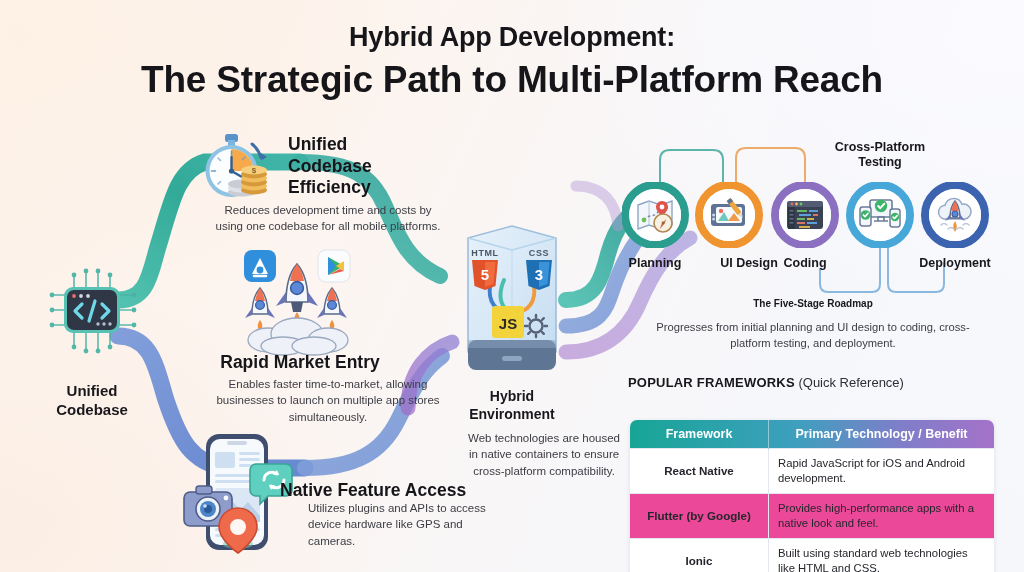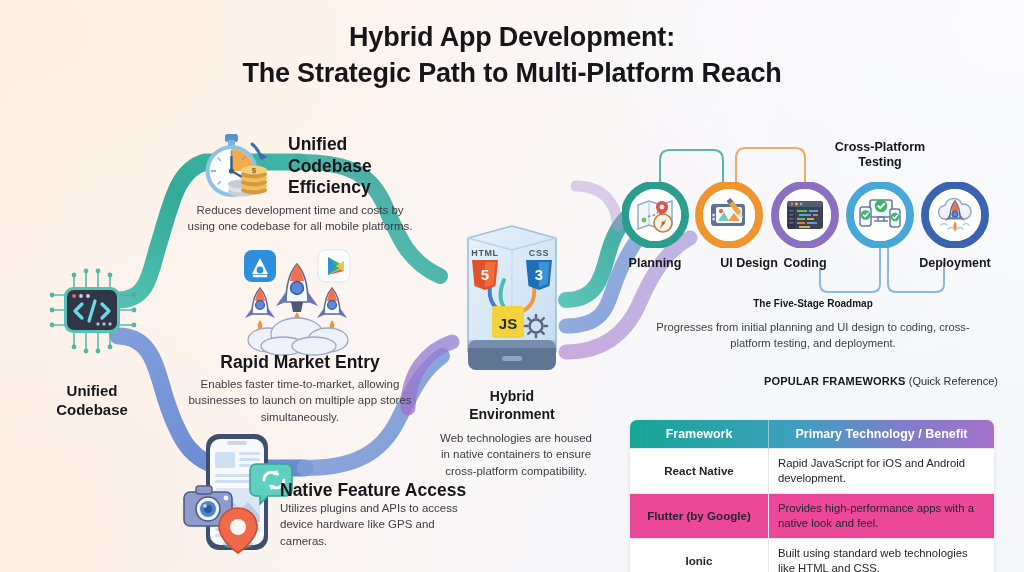--- a/index.html
+++ b/index.html
@@ -20,48 +20,48 @@
   }
   .svglayer{position:absolute;inset:0;width:1024px;height:572px;}
   .abs{position:absolute;}
 
   
   #title{
     position:absolute;left:0;top:20px;width:1024px;text-align:center;
     font-size:27px;font-weight:bold;letter-spacing:-0.2px;line-height:1.32;
     color:#16161a;
   }
-  #title .l2{display:block;font-size:27px;}
+  #title .l2{display:block;font-size:37px;}
 
   .node-cap{font-size:15px;font-weight:bold;text-align:center;line-height:1.25;color:#17171c;}
 
   
   .feat-h{font-size:17.5px;font-weight:bold;line-height:1.24;color:#15151a;}
-  .feat-d{font-size:11.5px;line-height:1.42;color:#3c3d44;}
+  .feat-d{font-size:11.5px;line-height:1.42;color:#3c3d44;margin-left:28px;}
 
   
   .stage-circle{
     position:absolute;width:62px;height:62px;border-radius:50%;
     background:#ffffff;
     display:flex;align-items:center;justify-content:center;
     box-shadow:0 1px 3px rgba(40,40,60,.10);
   }
   .stage-label{
     position:absolute;font-size:12.5px;font-weight:bold;color:#17171c;
     text-align:center;white-space:nowrap;
   }
   .stage-label.two{white-space:normal;line-height:1.2;width:110px;}
 
   .rm-title{font-size:10px;font-weight:bold;color:#17171c;text-align:center;}
   .rm-sub{font-size:11.2px;line-height:1.45;color:#3d3e45;text-align:center;}
 
   
   #fw-heading{
-    position:absolute;left:628px;top:375px;width:370px;text-align:right;
-    font-size:11px;color:#17171c;
+    position:absolute;left:628px;top:375px;width:370px;text-align:left;
+    font-size:13px;color:#17171c;
   }
   #fw-heading b{font-weight:bold;letter-spacing:.2px;}
   #fw-heading span.qr{font-weight:normal;color:#2d2e35;}
 
   #tbl{
     position:absolute;left:630px;top:400px;width:364px;
     border-radius:7px;overflow:hidden;
     box-shadow:0 1px 4px rgba(40,45,70,.13);
     background:#fff;
     margin-top:20px;

